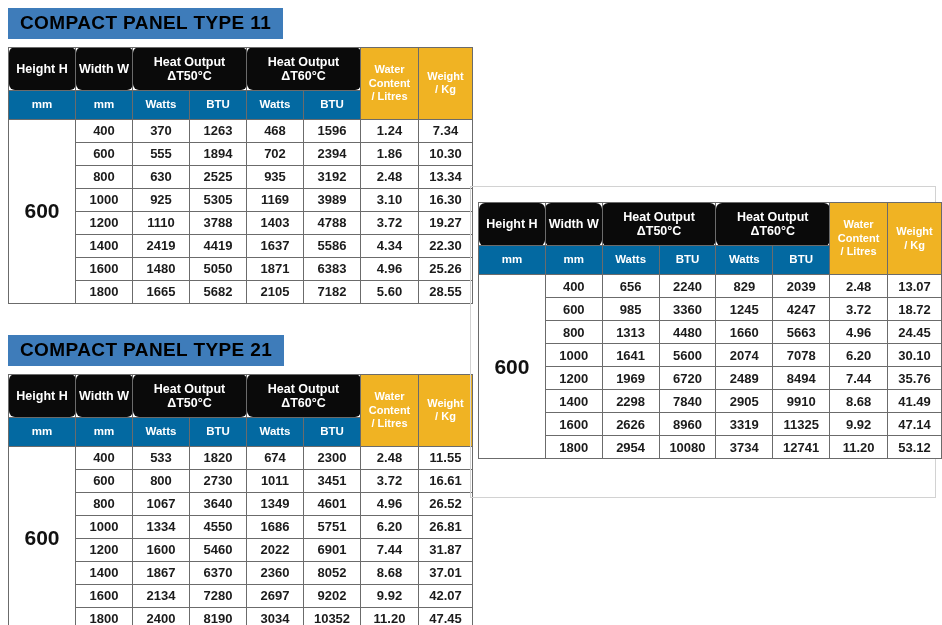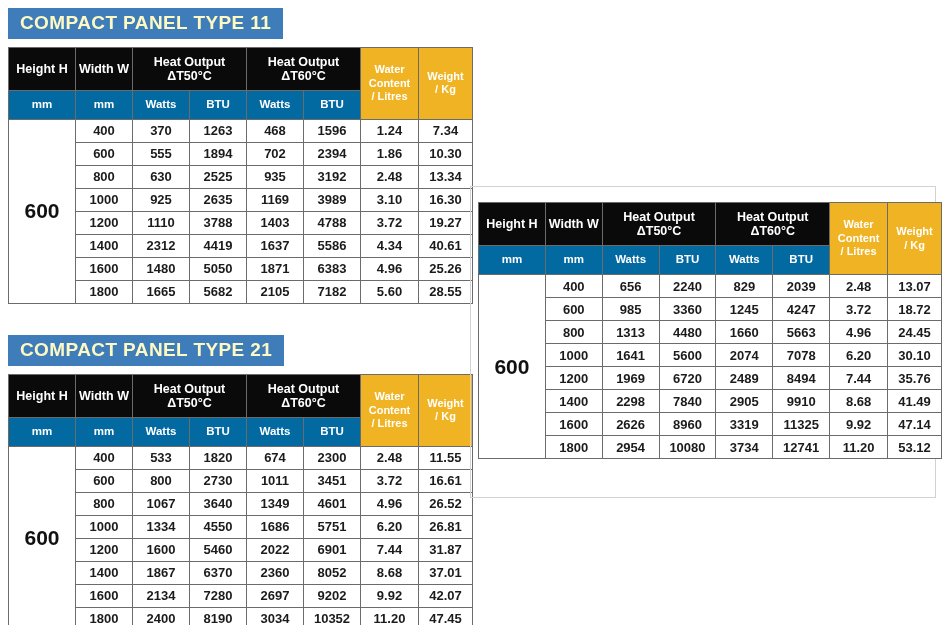--- a/index.html
+++ b/index.html
@@ -15,21 +15,21 @@
     overflow: hidden;
   }
 
   .panel-block {
     position: absolute;
   }
 
   
   .banner {
     background: #3e7cba;
-    color: #fef9c3;
+    color: #000000;
     font-weight: bold;
     font-size: 19px;
     letter-spacing: 0.4px;
     padding: 5px 12px 6px 12px;
     display: inline-block;
     white-space: nowrap;
     line-height: 1.05;
     box-sizing: border-box;
   }
 
@@ -50,20 +50,21 @@
 
   
   th.hdr-black {
     background: #0a0a0a;
     color: #ffffff;
     font-size: 12.5px;
     line-height: 1.12;
     height: 42px;
     border-color: #3a3a3a;
     border-top-color: #0a0a0a;
+    border-radius: 6px;
   }
   
   th.hdr-yellow {
     background: #0369a1;
     color: #ffffff;
     font-size: 11.5px;
     line-height: 1.14;
     height: 28px;
     border-color: #d79e16;
   }
@@ -168,43 +169,43 @@
             <td class="cell">630</td>
             <td class="cell">2525</td>
             <td class="cell">935</td>
             <td class="cell">3192</td>
             <td class="cell">2.48</td>
             <td class="cell">13.34</td>
           </tr>
           <tr>
             <td class="cell">1000</td>
             <td class="cell">925</td>
-            <td class="cell">2635</td>
+            <td class="cell">5305</td>
             <td class="cell">1169</td>
             <td class="cell">3989</td>
             <td class="cell">3.10</td>
             <td class="cell">16.30</td>
           </tr>
           <tr>
             <td class="cell">1200</td>
             <td class="cell">1110</td>
             <td class="cell">3788</td>
             <td class="cell">1403</td>
             <td class="cell">4788</td>
             <td class="cell">3.72</td>
             <td class="cell">19.27</td>
           </tr>
           <tr>
             <td class="cell">1400</td>
-            <td class="cell">2312</td>
+            <td class="cell">2419</td>
             <td class="cell">4419</td>
             <td class="cell">1637</td>
             <td class="cell">5586</td>
             <td class="cell">4.34</td>
-            <td class="cell">40.61</td>
+            <td class="cell">22.30</td>
           </tr>
           <tr>
             <td class="cell">1600</td>
             <td class="cell">1480</td>
             <td class="cell">5050</td>
             <td class="cell">1871</td>
             <td class="cell">6383</td>
             <td class="cell">4.96</td>
             <td class="cell">25.26</td>
           </tr>

